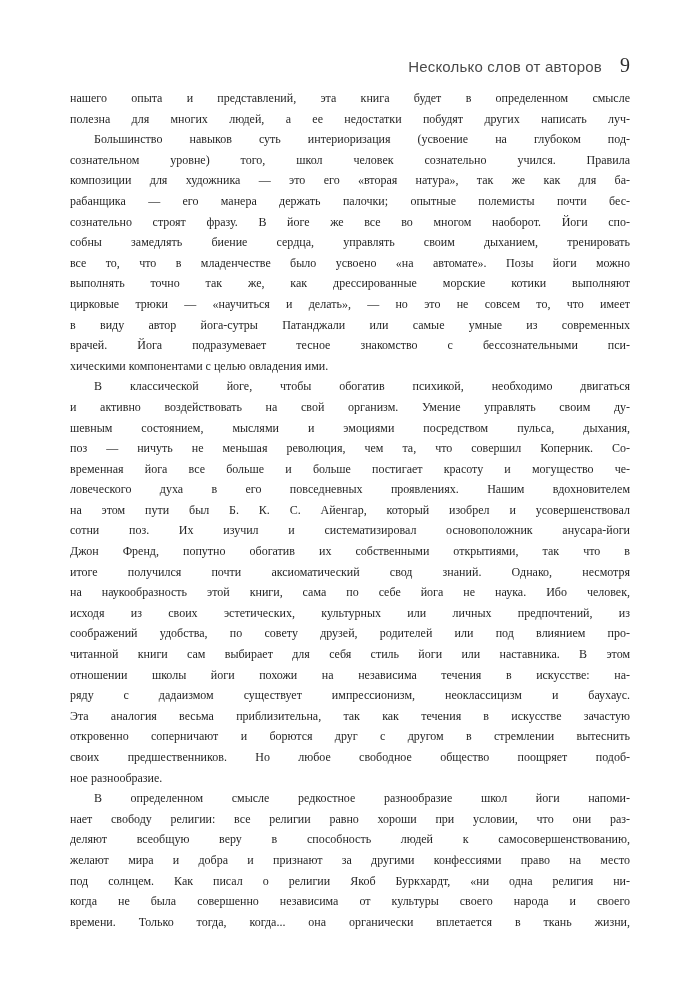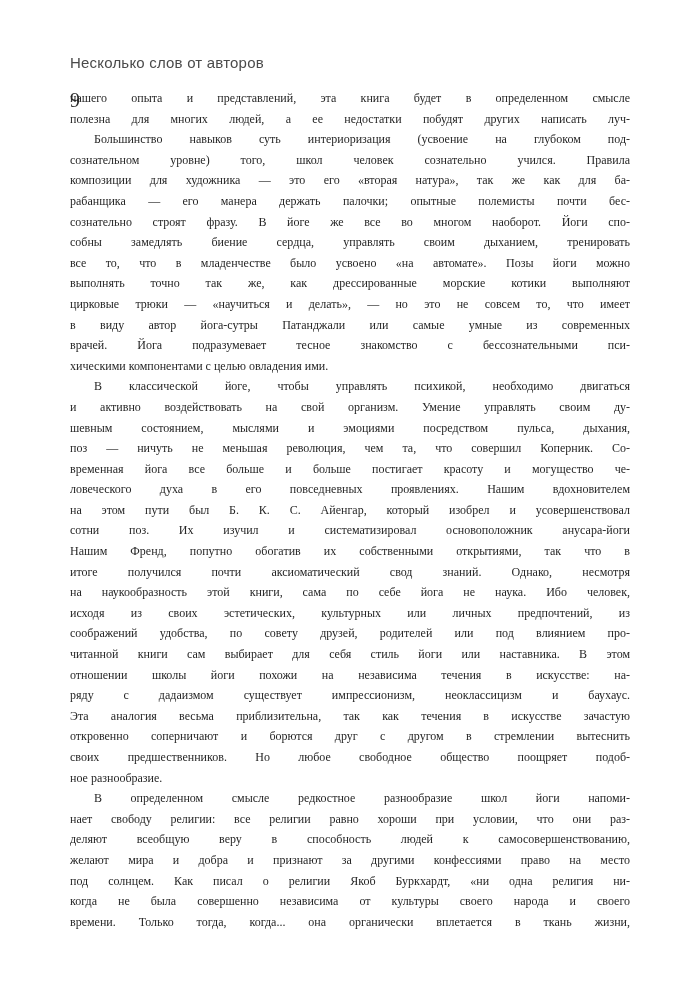--- a/index.html
+++ b/index.html
@@ -17,21 +17,20 @@
   }
   .header {
     position: absolute;
     top: 54px;
     left: 70px;
     width: 560px;
     display: flex;
     justify-content: flex-end;
     align-items: baseline;
     gap: 18px;
-    flex-direction: column;
   }
   .running-title {
     font-family: "Liberation Sans", sans-serif;
     font-size: 15px;
     color: #4a4a4a;
     letter-spacing: 0.2px;
   }
   .page-number {
     font-family: "Liberation Serif", serif;
     font-size: 20px;
@@ -82,29 +81,29 @@
         <div class="line">сознательно строят фразу. В йоге же все во многом наоборот. Йоги спо-</div>
         <div class="line">собны замедлять биение сердца, управлять своим дыханием, тренировать</div>
         <div class="line">все то, что в младенчестве было усвоено «на автомате». Позы йоги можно</div>
         <div class="line">выполнять точно так же, как дрессированные морские котики выполняют</div>
         <div class="line">цирковые трюки — «научиться и делать», — но это не совсем то, что имеет</div>
         <div class="line">в виду автор йога-сутры Патанджали или самые умные из современных</div>
         <div class="line">врачей. Йога подразумевает тесное знакомство с бессознательными пси-</div>
         <div class="line last">хическими компонентами с целью овладения ими.</div>
       </div>
       <div class="paragraph">
-        <div class="line indent">В классической йоге, чтобы управлять психикой, необходимо двигаться</div>
+        <div class="line indent">В классической йоге, чтобы обогатив психикой, необходимо двигаться</div>
         <div class="line">и активно воздействовать на свой организм. Умение управлять своим ду-</div>
         <div class="line">шевным состоянием, мыслями и эмоциями посредством пульса, дыхания,</div>
         <div class="line">поз — ничуть не меньшая революция, чем та, что совершил Коперник. Со-</div>
         <div class="line">временная йога все больше и больше постигает красоту и могущество че-</div>
         <div class="line">ловеческого духа в его повседневных проявлениях. Нашим вдохновителем</div>
         <div class="line">на этом пути был Б. К. С. Айенгар, который изобрел и усовершенствовал</div>
         <div class="line">сотни поз. Их изучил и систематизировал основоположник анусара-йоги</div>
-        <div class="line">Нашим Френд, попутно обогатив их собственными открытиями, так что в</div>
+        <div class="line">Джон Френд, попутно обогатив их собственными открытиями, так что в</div>
         <div class="line">итоге получился почти аксиоматический свод знаний. Однако, несмотря</div>
         <div class="line">на наукообразность этой книги, сама по себе йога не наука. Ибо человек,</div>
         <div class="line">исходя из своих эстетических, культурных или личных предпочтений, из</div>
         <div class="line">соображений удобства, по совету друзей, родителей или под влиянием про-</div>
         <div class="line">читанной книги сам выбирает для себя стиль йоги или наставника. В этом</div>
         <div class="line">отношении школы йоги похожи на независима течения в искусстве: на-</div>
         <div class="line">ряду с дадаизмом существует импрессионизм, неоклассицизм и баухаус.</div>
         <div class="line">Эта аналогия весьма приблизительна, так как течения в искусстве зачастую</div>
         <div class="line">откровенно соперничают и борются друг с другом в стремлении вытеснить</div>
         <div class="line">своих предшественников. Но любое свободное общество поощряет подоб-</div>

